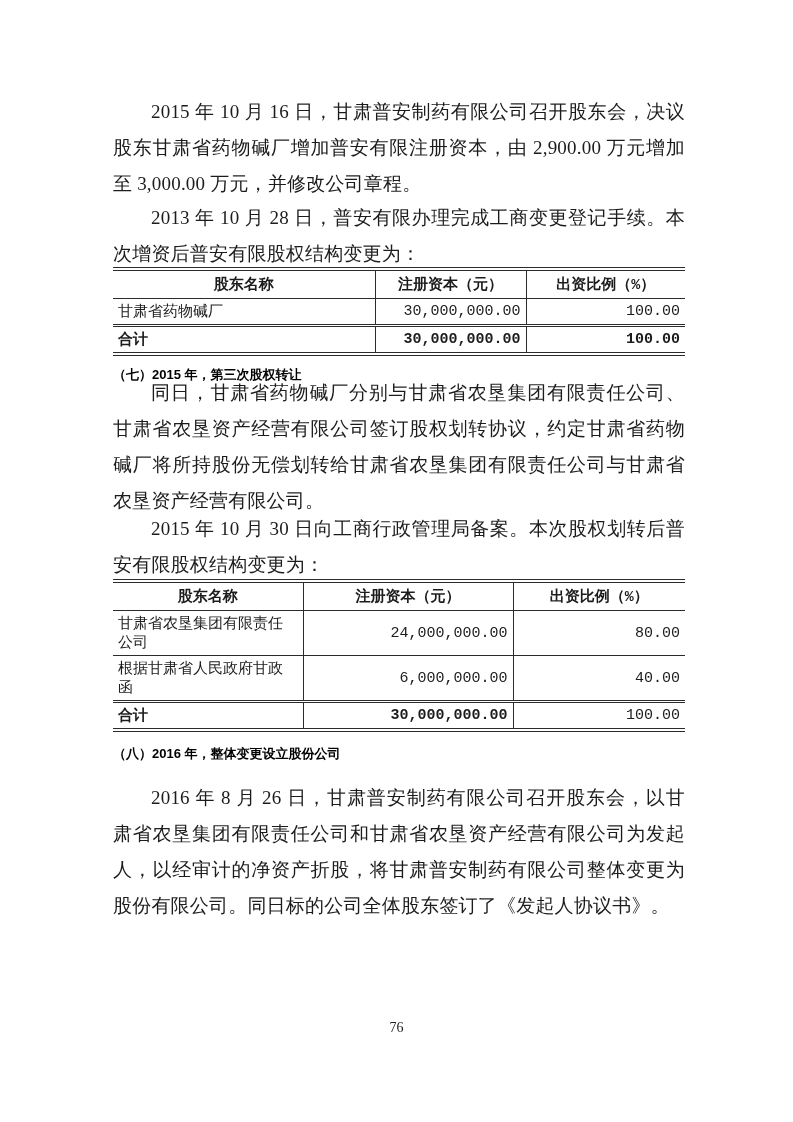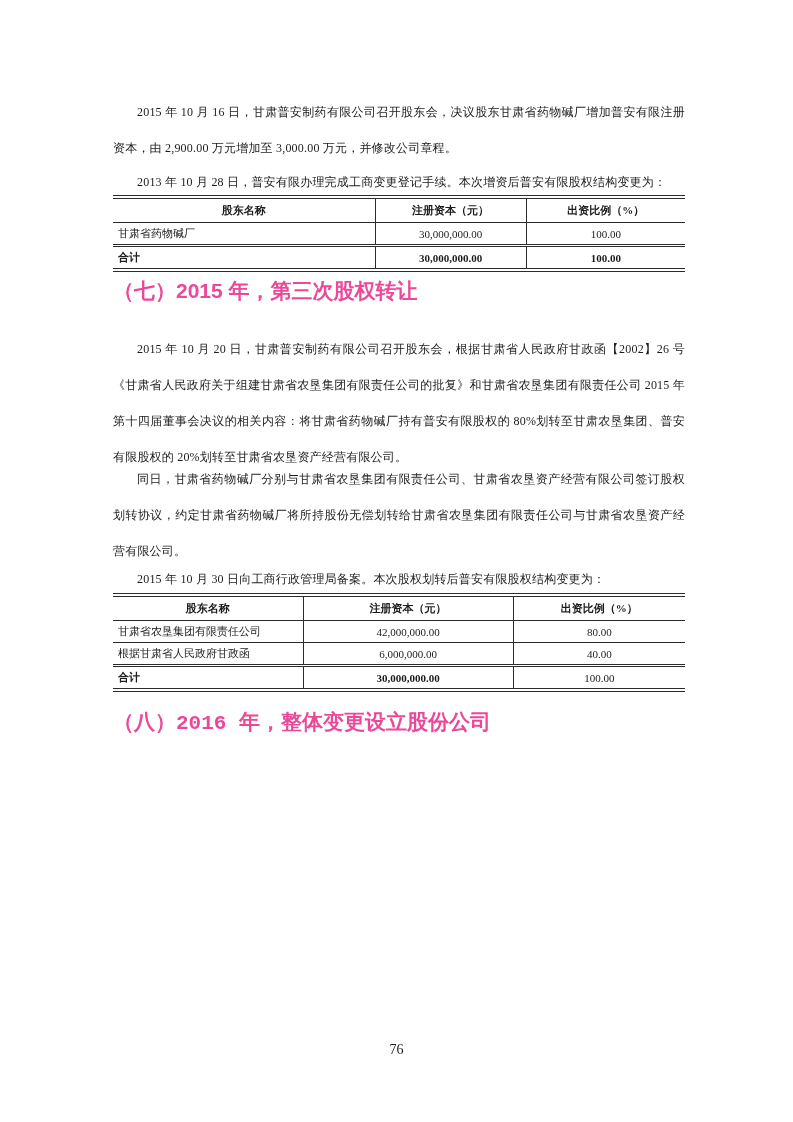--- a/index.html
+++ b/index.html
@@ -1,46 +1,46 @@
 <!DOCTYPE html>
 <html><head>
 <meta charset="utf-8">
 <style>
   html,body{margin:0;padding:0;background:#ffffff;}
   body{width:793px;height:1122px;overflow:hidden;
        font-family:"Liberation Serif","DejaVu Serif",serif;color:#1c1c1c;}
   .page{position:relative;width:793px;height:1122px;box-sizing:border-box;
         padding:94px 108px 0 113px;background:#ffffff;}
   .content{width:572px;}
-  p.para{margin:0;font-size:12px;line-height:36px;text-align:justify;
+  p.para{margin:0;font-size:19px;line-height:36px;text-align:justify;
          text-indent:2em;letter-spacing:0.2px;word-break:break-all;}
   p.p2{margin-top:-2px;}
-  h2.sec{margin:0;font-size:21px;line-height:28px;font-weight:bold;
-         font-family:"Liberation Sans","DejaVu Sans",sans-serif;color:#ec4899;}
+  h2.sec{margin:0;font-size:13px;line-height:28px;font-weight:bold;
+         font-family:"Liberation Sans","DejaVu Sans",sans-serif;color:#000000;}
   h2.h7{margin-top:5px;}
-  h2.h8{margin-top:18px;font-family:Liberation Mono, monospace;}
+  h2.h8{margin-top:8px;}
   p.p3{margin-top:26px;}
   p.p4{margin-top:-14px;}
   p.p5{margin-top:-8px;}
   p.p6{margin-top:12px;}
   table.t{border-collapse:collapse;table-layout:fixed;width:572px;
-          font-size:11px;border-top:4px double #2b2b2b;border-bottom:4px double #2b2b2b;}
+          font-size:15px;border-top:4px double #2b2b2b;border-bottom:4px double #2b2b2b;font-family:Liberation Mono, monospace;}
   table.t1{margin-top:-5px;}
   table.t2{margin-top:-4px;}
   .t th{font-weight:bold;text-align:center;padding:4px 2px;
         border-bottom:1px solid #2b2b2b;}
   .t td{padding:3px 5px;}
   .t th:not(:last-child),.t td:not(:last-child){border-right:1px solid #2b2b2b;}
   .t tbody tr + tr td{border-top:1px solid #2b2b2b;}
   .t tbody tr.total td{border-top:3px double #2b2b2b;}
   td.cname{text-align:left;}
-  td.cnum{text-align:center;}
+  td.cnum{text-align:right;}
   td.clabel{text-align:left;font-weight:bold;}
   .b{font-weight:bold;}
-  .footer{position:absolute;left:0;top:1042px;width:793px;text-align:center;
+  .footer{position:absolute;left:0;top:1020px;width:793px;text-align:center;
           font-size:14px;color:#1c1c1c;}
 </style>
 </head>
 <body>
 
 <div class="page">
   <div class="content">
 
     <p class="para p1">2015 年 10 月 16 日，甘肃普安制药有限公司召开股东会，决议股东甘肃省药物碱厂增加普安有限注册资本，由 2,900.00 万元增加至 3,000.00 万元，并修改公司章程。</p>
 
@@ -68,21 +68,20 @@
         <tr class="total">
           <td class="clabel">合计</td>
           <td class="cnum b">30,000,000.00</td>
           <td class="cnum b">100.00</td>
         </tr>
       </tbody>
     </table>
 
     <h2 class="sec h7">（七）2015 年，第三次股权转让</h2>
 
-    <p class="para p3">2015 年 10 月 20 日，甘肃普安制药有限公司召开股东会，根据甘肃省人民政府甘政函【2002】26 号《甘肃省人民政府关于组建甘肃省农垦集团有限责任公司的批复》和甘肃省农垦集团有限责任公司 2015 年第十四届董事会决议的相关内容：将甘肃省药物碱厂持有普安有限股权的 80%划转至甘肃农垦集团、普安有限股权的 20%划转至甘肃省农垦资产经营有限公司。</p>
 
     <p class="para p4">同日，甘肃省药物碱厂分别与甘肃省农垦集团有限责任公司、甘肃省农垦资产经营有限公司签订股权划转协议，约定甘肃省药物碱厂将所持股份无偿划转给甘肃省农垦集团有限责任公司与甘肃省农垦资产经营有限公司。</p>
 
     <p class="para p5">2015 年 10 月 30 日向工商行政管理局备案。本次股权划转后普安有限股权结构变更为：</p>
 
     <table class="t t2">
       <colgroup>
           <col style="width:190px">
           <col style="width:210px">
           <col style="width:172px">
@@ -90,35 +89,36 @@
       <thead>
         <tr>
           <th>股东名称</th>
           <th>注册资本（元）</th>
           <th>出资比例（%）</th>
         </tr>
       </thead>
       <tbody>
         <tr>
           <td class="cname">甘肃省农垦集团有限责任公司</td>
-          <td class="cnum">42,000,000.00</td>
+          <td class="cnum">24,000,000.00</td>
           <td class="cnum">80.00</td>
         </tr>
         <tr>
           <td class="cname">根据甘肃省人民政府甘政函</td>
           <td class="cnum">6,000,000.00</td>
           <td class="cnum">40.00</td>
         </tr>
         <tr class="total">
           <td class="clabel">合计</td>
           <td class="cnum b">30,000,000.00</td>
           <td class="cnum">100.00</td>
         </tr>
       </tbody>
     </table>
 
     <h2 class="sec h8">（八）2016 年，整体变更设立股份公司</h2>
 
+    <p class="para p6">2016 年 8 月 26 日，甘肃普安制药有限公司召开股东会，以甘肃省农垦集团有限责任公司和甘肃省农垦资产经营有限公司为发起人，以经审计的净资产折股，将甘肃普安制药有限公司整体变更为股份有限公司。同日标的公司全体股东签订了《发起人协议书》。</p>
 
   </div>
 
   <div class="footer">76</div>
 </div>
 
 </body></html>

